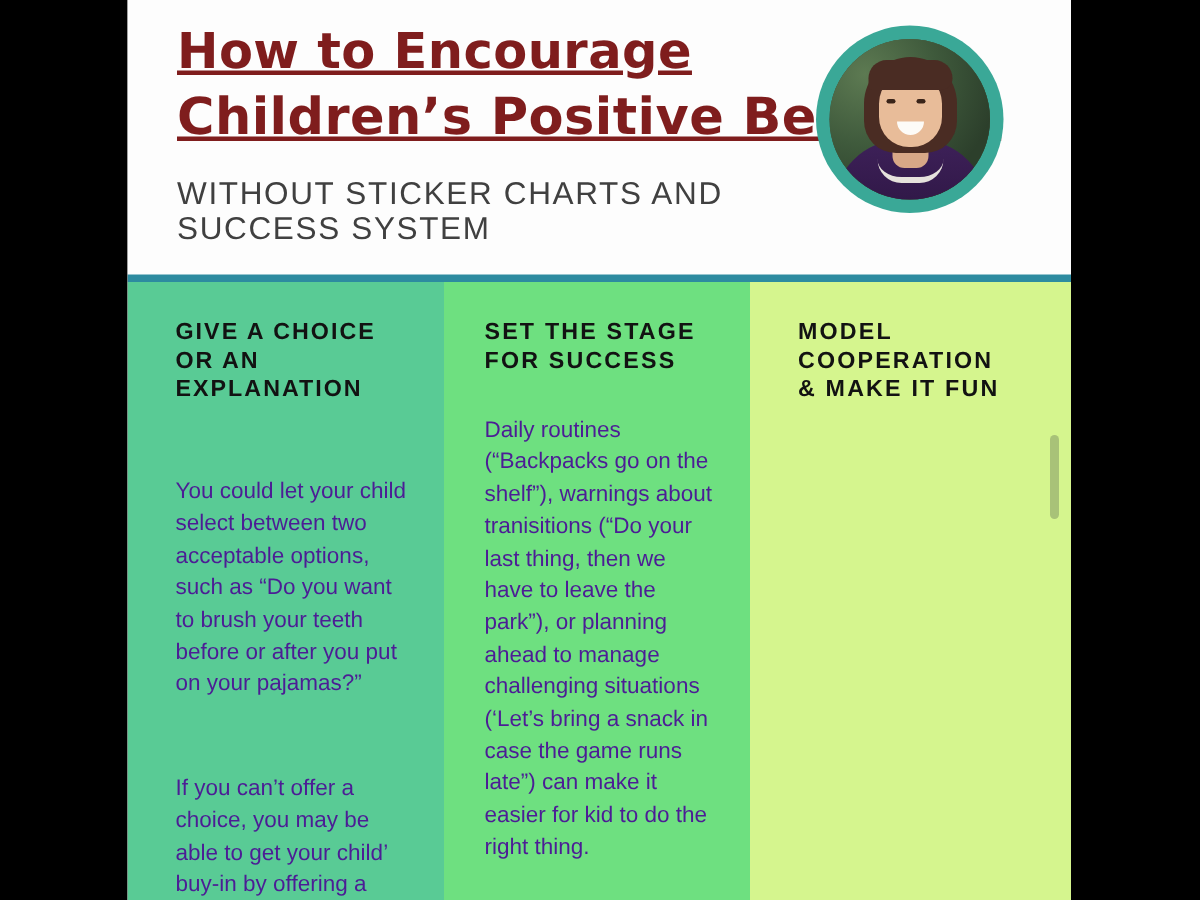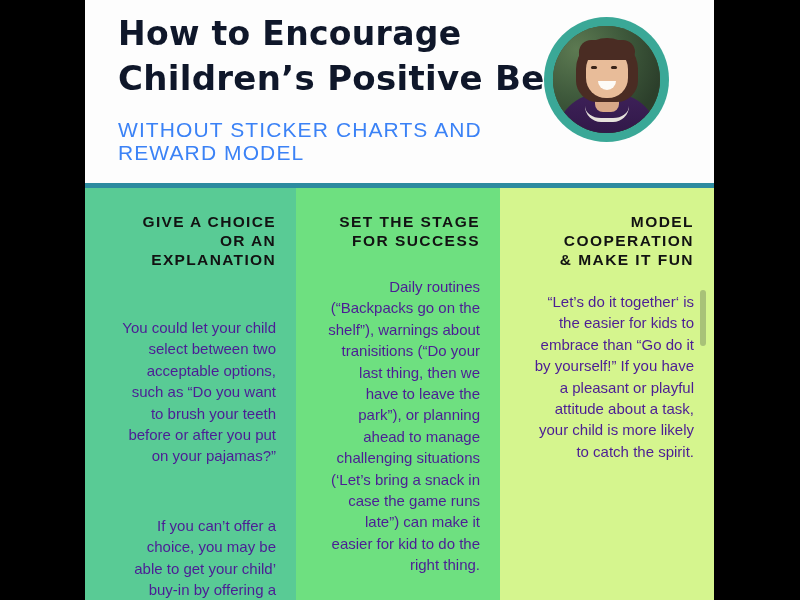--- a/index.html
+++ b/index.html
@@ -28,36 +28,37 @@
     left: 0; top: 0;
     width: 629px; height: 183px;
     background: #fdfdfd;
   }
   #title-block {
     position: absolute;
     left: 33px; top: 12px;
     width: 440px;
   }
   .title-line {
-    color: #0f172a;
+    color: #7f1d1d;
     font-family: "DejaVu Sans", sans-serif;
     font-weight: bold;
     font-size: 33px;
     line-height: 44px;
     letter-spacing: 0.3px;
     white-space: nowrap;
+    text-decoration: underline;
   }
   .title-line.l2 { font-size: 34px; }
   #subtitle-block {
     position: absolute;
     left: 33px; top: 118px;
     width: 450px;
   }
   .subtitle-line {
-    color: #3b82f6;
+    color: #404040;
     font-family: "Liberation Sans", sans-serif;
     font-weight: 400;
     font-size: 21px;
     line-height: 23px;
     letter-spacing: 1.1px;
     white-space: nowrap;
   }
   
   #portrait {
     position: absolute;
@@ -151,21 +152,20 @@
     left: 0; top: 183px;
     width: 629px; height: 5px;
     background: #2d8ba0;
   }
   
   #columns {
     position: absolute;
     left: 0; top: 188px;
     width: 629px; height: 408px;
     display: flex;
-    text-align: right;
   }
   .col {
     position: relative;
     height: 412px;
     padding: 24px 20px 0 32px;
     overflow: hidden;
   }
   #col-1 { width: 211px; background: #59cb95; }
   #col-2 { width: 204px; background: #6ee080; padding-left: 27px; }
   #col-3 { width: 214px; background: #d5f58e; }
@@ -209,21 +209,21 @@
 
     <div id="header">
 
       <div id="title-block">
         <div class="title-line l1">How to Encourage</div>
         <div class="title-line l2">Children’s Positive Behavior</div>
       </div>
 
       <div id="subtitle-block">
         <div class="subtitle-line">WITHOUT STICKER CHARTS AND</div>
-        <div class="subtitle-line">REWARD MODEL</div>
+        <div class="subtitle-line">SUCCESS SYSTEM</div>
       </div>
 
       <div id="portrait">
         <div id="portrait-inner">
           <div class="ph-bg"></div>
           <div class="ph-shoulders"></div>
           <div class="ph-necklace"></div>
           <div class="ph-neck"></div>
           <div class="ph-hair"></div>
           <div class="ph-face"></div>
@@ -251,20 +251,19 @@
       <div class="col" id="col-2">
         <div class="col-heading">SET THE STAGE
 FOR SUCCESS</div>
         <div class="col-body">Daily routines (“Backpacks go on the shelf”), warnings about tranisitions (“Do your last thing, then we have to leave the park”), or planning ahead to manage challenging situations (‘Let’s bring a snack in case the game runs late”) can make it easier for kid to do the right thing.</div>
       </div>
 
       <div class="col" id="col-3">
         <div class="col-heading">MODEL
 COOPERATION
 &amp; MAKE IT FUN</div>
-        <div class="col-body">“Let’s do it together‘ is the easier for kids to embrace than “Go do it by yourself!” If you have a pleasant or playful attitude about a task, your child is more likely to catch the spirit.</div>
         <div id="col3-scrollbar"></div>
       </div>
 
     </div>
 
   </div>
 </div>
 
 </body></html>

